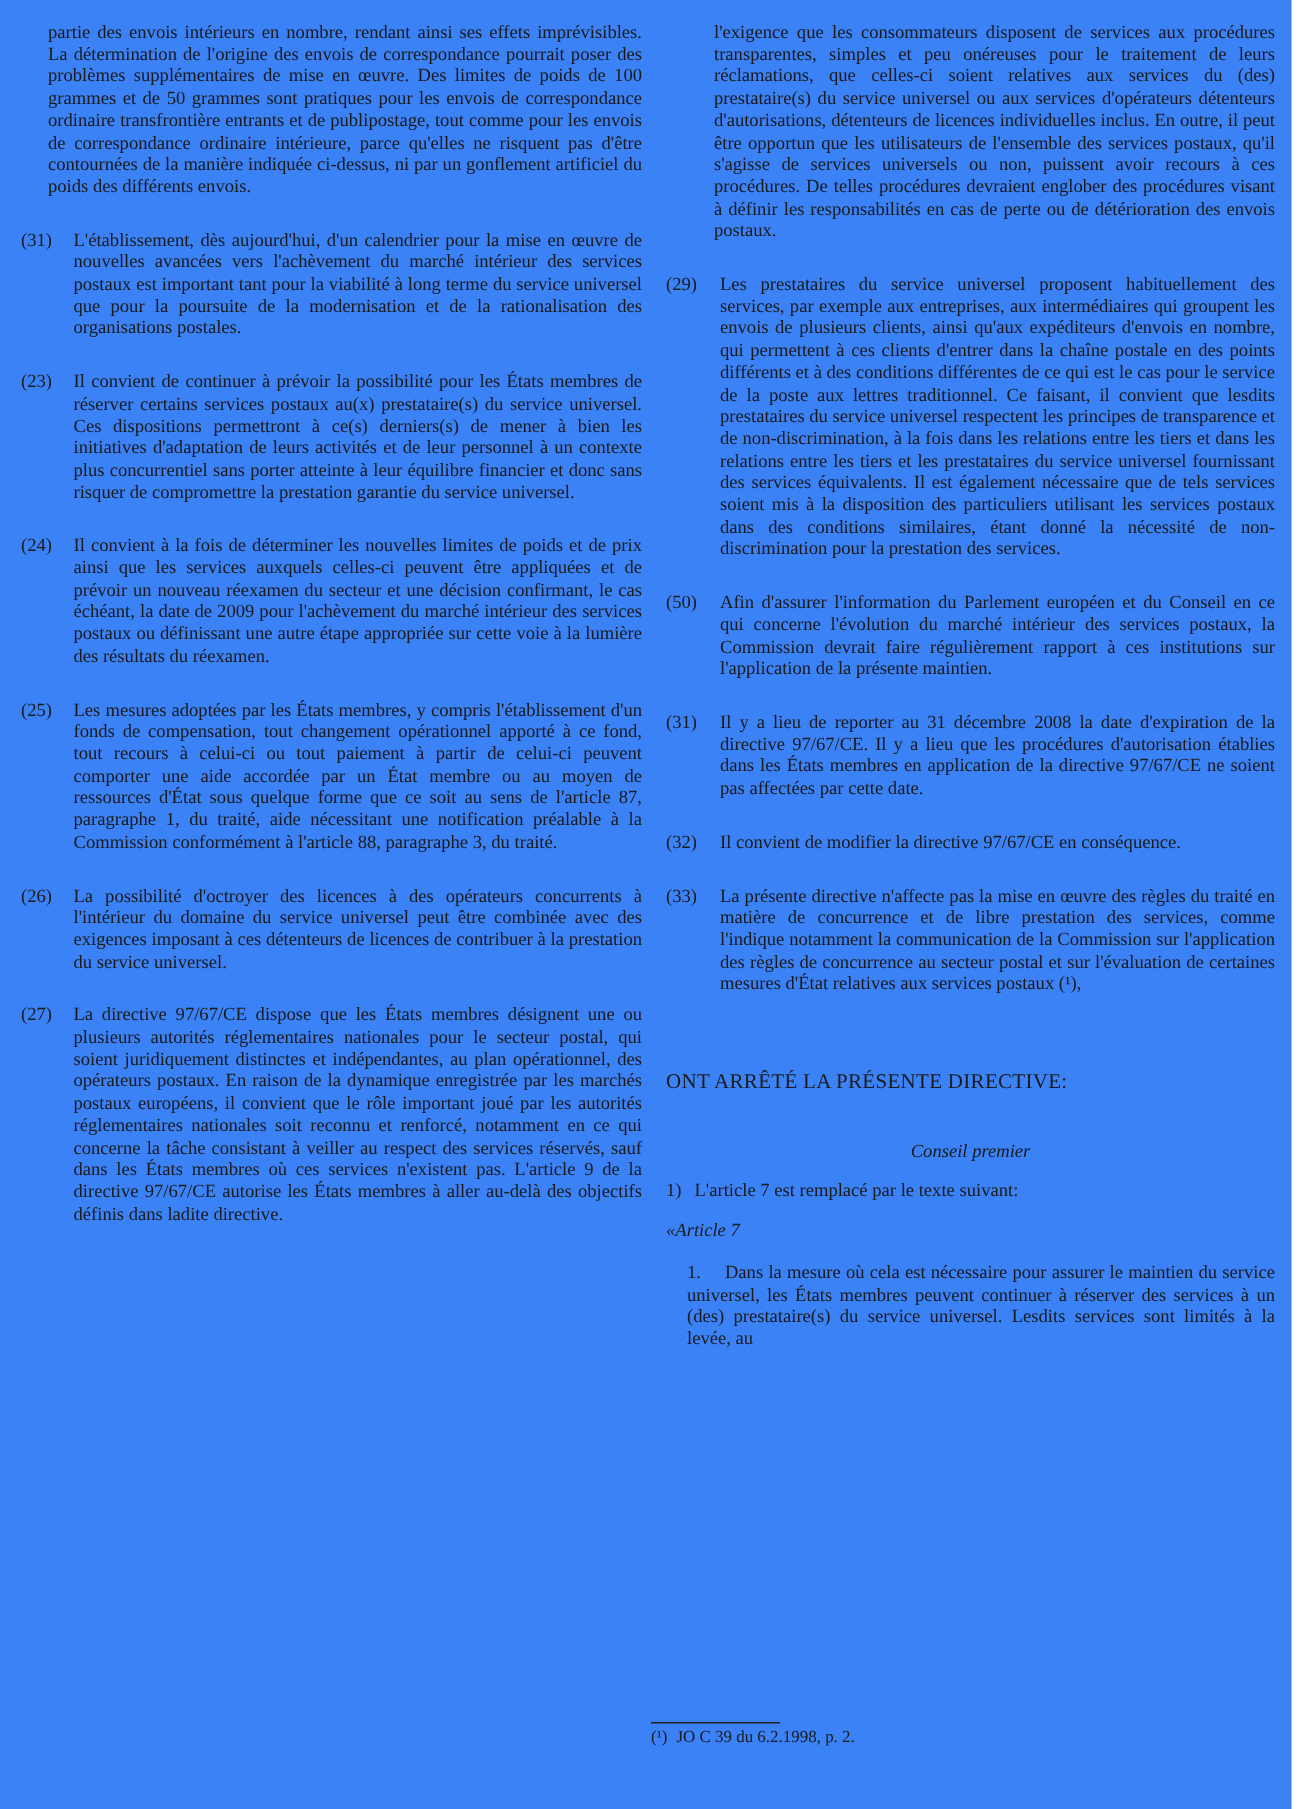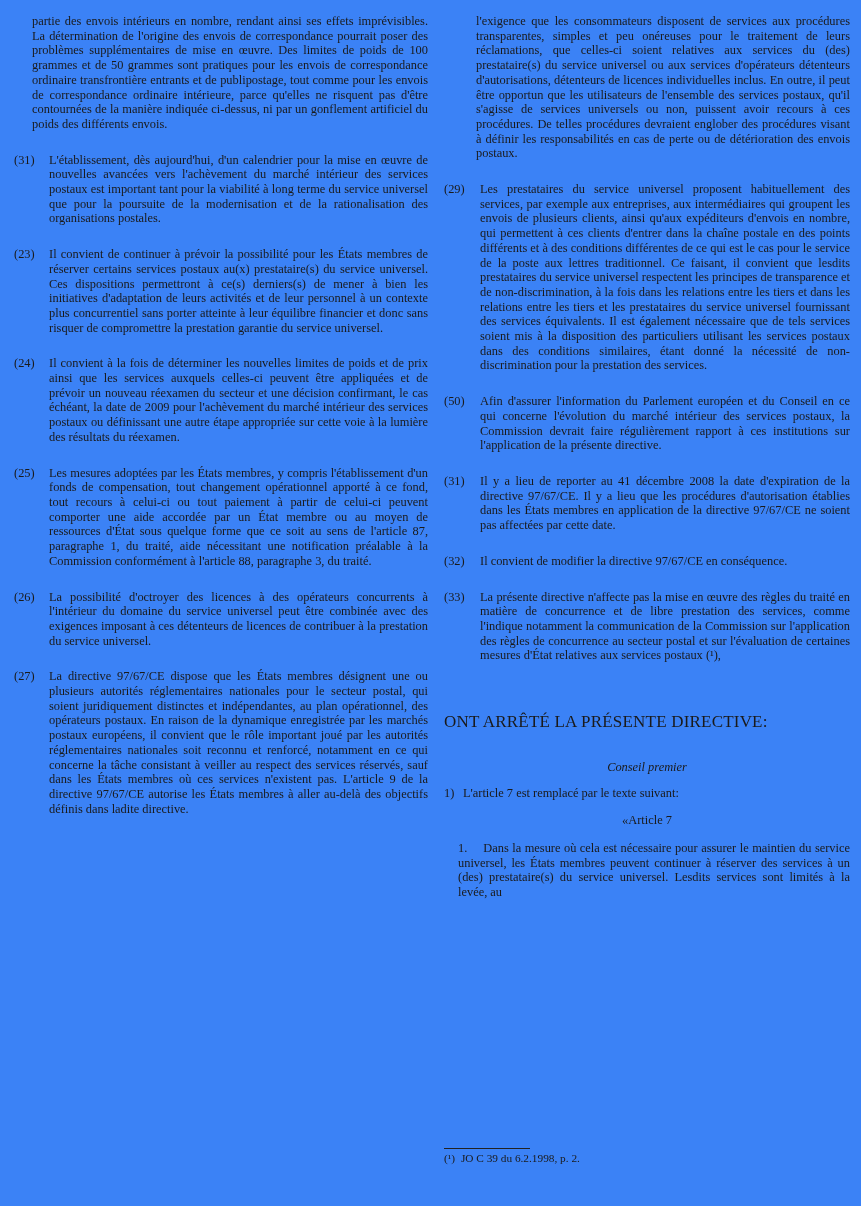--- a/index.html
+++ b/index.html
@@ -24,45 +24,45 @@
 
   .para { display: flex; margin-bottom: 21px; }
   .num  { flex: 0 0 35px; }
   .col-right .num { flex: 0 0 36px; }
   .ptext { flex: 1; text-align: justify; }
   .cont-left  { margin-left: 18px; }
   .cont-right { margin-left: 32px; }
 
   .enacting {
     margin-top: 52px;
-    font-size: 17px;
+    font-size: 14px;
     letter-spacing: 0.2px;
     text-align: left;
   }
   .article-heading {
     margin-top: 30px;
     text-align: center;
     font-style: italic;
   }
   .intro { margin-top: 17px; text-align: left; }
   .amend { display: flex; margin-top: 12px; margin-bottom: 0; }
   .amend .num { flex: 0 0 19px; }
   .quoted-article {
     margin-top: 12px; 
-    text-align: center;
+    font-style: italic;
   }
   .quoted-para {
     margin-top: 13px; margin-left: 14px;
     text-align: justify;
   }
   .qnum { margin-right: 16px; }
 
   .footnote {
     position: absolute;
-    left: 444px; top: 1148px;
+    left: 434px; top: 1148px;
     width: 406px;
     font-size: 11.3px; line-height: 13.5px;
   }
   .fn-rule { width: 86px; border-top: 1.2px solid #222; margin-bottom: 3px; }
   .fn-marker { margin-right: 6px; }
 </style>
 </head>
 <body>
 
 <div class="page">
@@ -103,25 +103,25 @@
       <div class="para">
         <div class="ptext cont-right">l'exigence que les consommateurs disposent de services aux procédures transparentes, simples et peu onéreuses pour le traitement de leurs réclamations, que celles-ci soient relatives aux services du (des) prestataire(s) du service universel ou aux services d'opérateurs détenteurs d'autorisations, détenteurs de licences individuelles inclus. En outre, il peut être opportun que les utilisateurs de l'ensemble des services postaux, qu'il s'agisse de services universels ou non, puissent avoir recours à ces procédures. De telles procédures devraient englober des procédures visant à définir les responsabilités en cas de perte ou de détérioration des envois postaux.</div>
       </div>
 
       <div class="para">
         <span class="num">(29)</span>
         <div class="ptext">Les prestataires du service universel proposent habituellement des services, par exemple aux entreprises, aux intermédiaires qui groupent les envois de plusieurs clients, ainsi qu'aux expéditeurs d'envois en nombre, qui permettent à ces clients d'entrer dans la chaîne postale en des points différents et à des conditions différentes de ce qui est le cas pour le service de la poste aux lettres traditionnel. Ce faisant, il convient que lesdits prestataires du service universel respectent les principes de transparence et de non-discrimination, à la fois dans les relations entre les tiers et dans les relations entre les tiers et les prestataires du service universel fournissant des services équivalents. Il est également nécessaire que de tels services soient mis à la disposition des particuliers utilisant les services postaux dans des conditions similaires, étant donné la nécessité de non-discrimination pour la prestation des services.</div>
       </div>
       <div class="para">
         <span class="num">(50)</span>
-        <div class="ptext">Afin d'assurer l'information du Parlement européen et du Conseil en ce qui concerne l'évolution du marché intérieur des services postaux, la Commission devrait faire régulièrement rapport à ces institutions sur l'application de la présente directive.</div>
+        <div class="ptext">Afin d'assurer l'information du Parlement européen et du Conseil en ce qui concerne l'évolution du marché intérieur des services postaux, la Commission devrait faire régulièrement rapport à ces institutions sur l'application de la présente maintien.</div>
       </div>
       <div class="para">
         <span class="num">(31)</span>
-        <div class="ptext">Il y a lieu de reporter au 41 décembre 2008 la date d'expiration de la directive 97/67/CE. Il y a lieu que les procédures d'autorisation établies dans les États membres en application de la directive 97/67/CE ne soient pas affectées par cette date.</div>
+        <div class="ptext">Il y a lieu de reporter au 31 décembre 2008 la date d'expiration de la directive 97/67/CE. Il y a lieu que les procédures d'autorisation établies dans les États membres en application de la directive 97/67/CE ne soient pas affectées par cette date.</div>
       </div>
       <div class="para">
         <span class="num">(32)</span>
         <div class="ptext">Il convient de modifier la directive 97/67/CE en conséquence.</div>
       </div>
       <div class="para" style="margin-bottom:0;">
         <span class="num">(33)</span>
         <div class="ptext">La présente directive n'affecte pas la mise en œuvre des règles du traité en matière de concurrence et de libre prestation des services, comme l'indique notamment la communication de la Commission sur l'application des règles de concurrence au secteur postal et sur l'évaluation de certaines mesures d'État relatives aux services postaux (¹),</div>
       </div>
 

